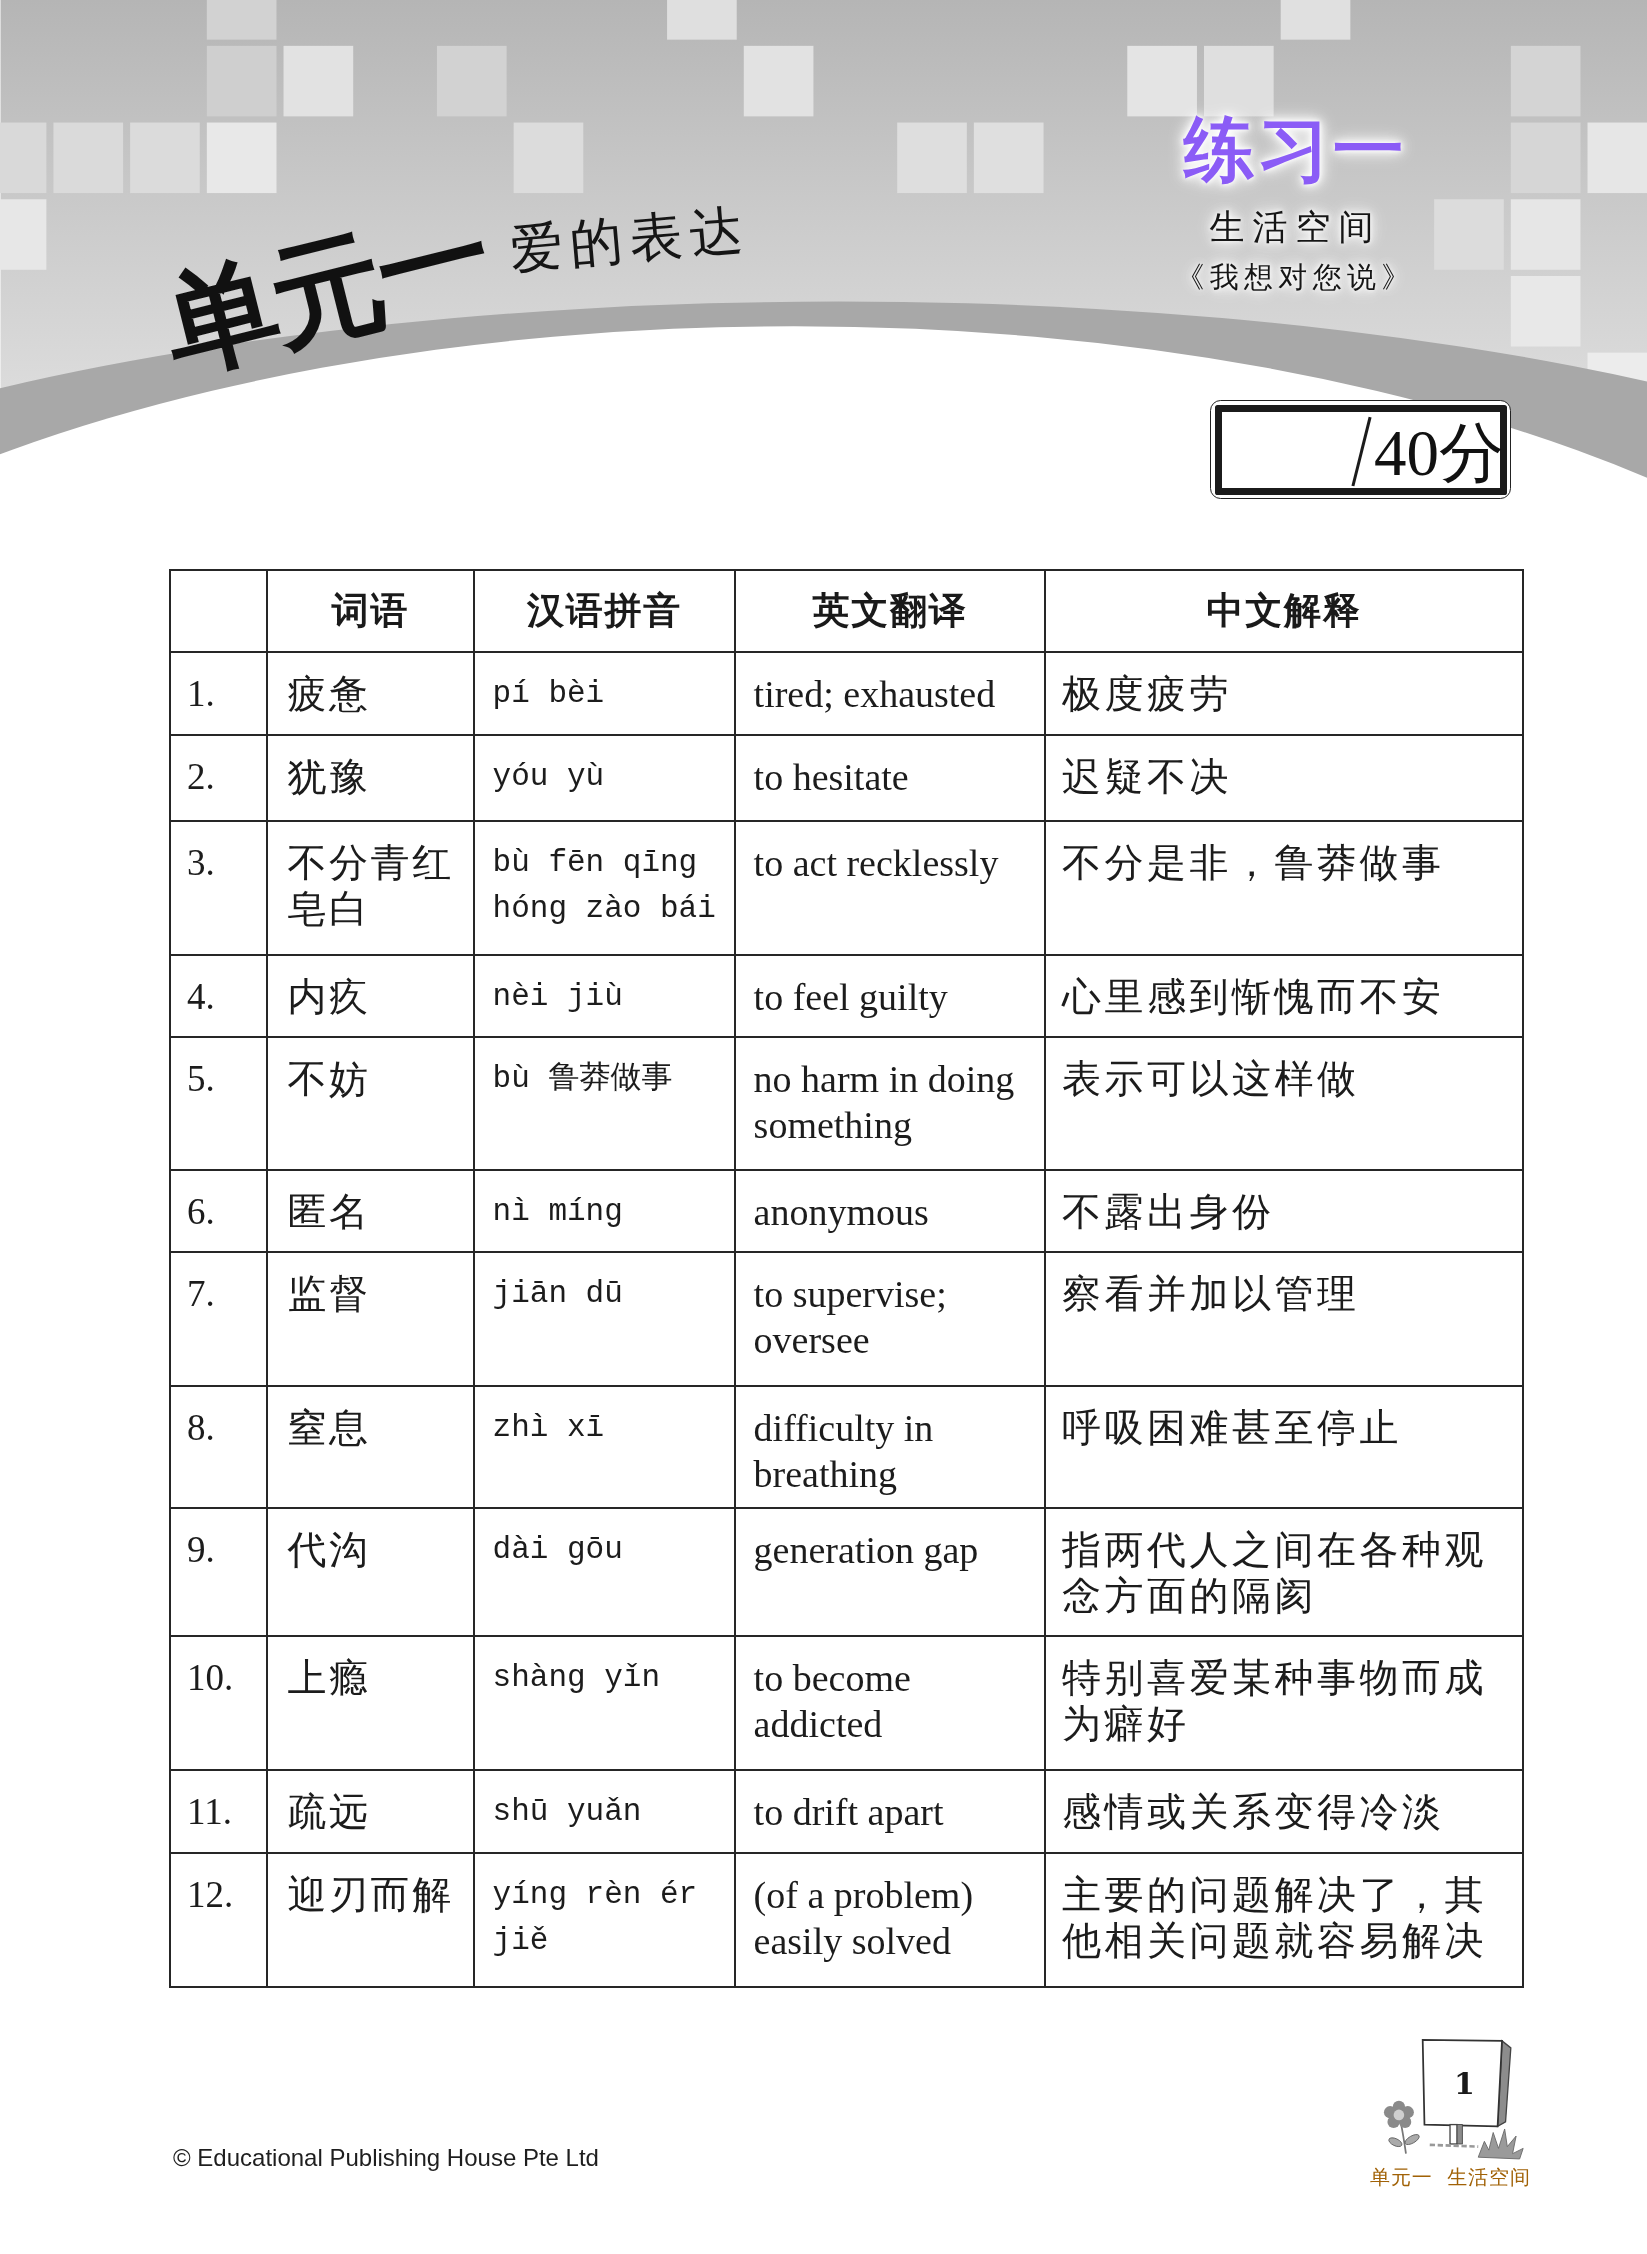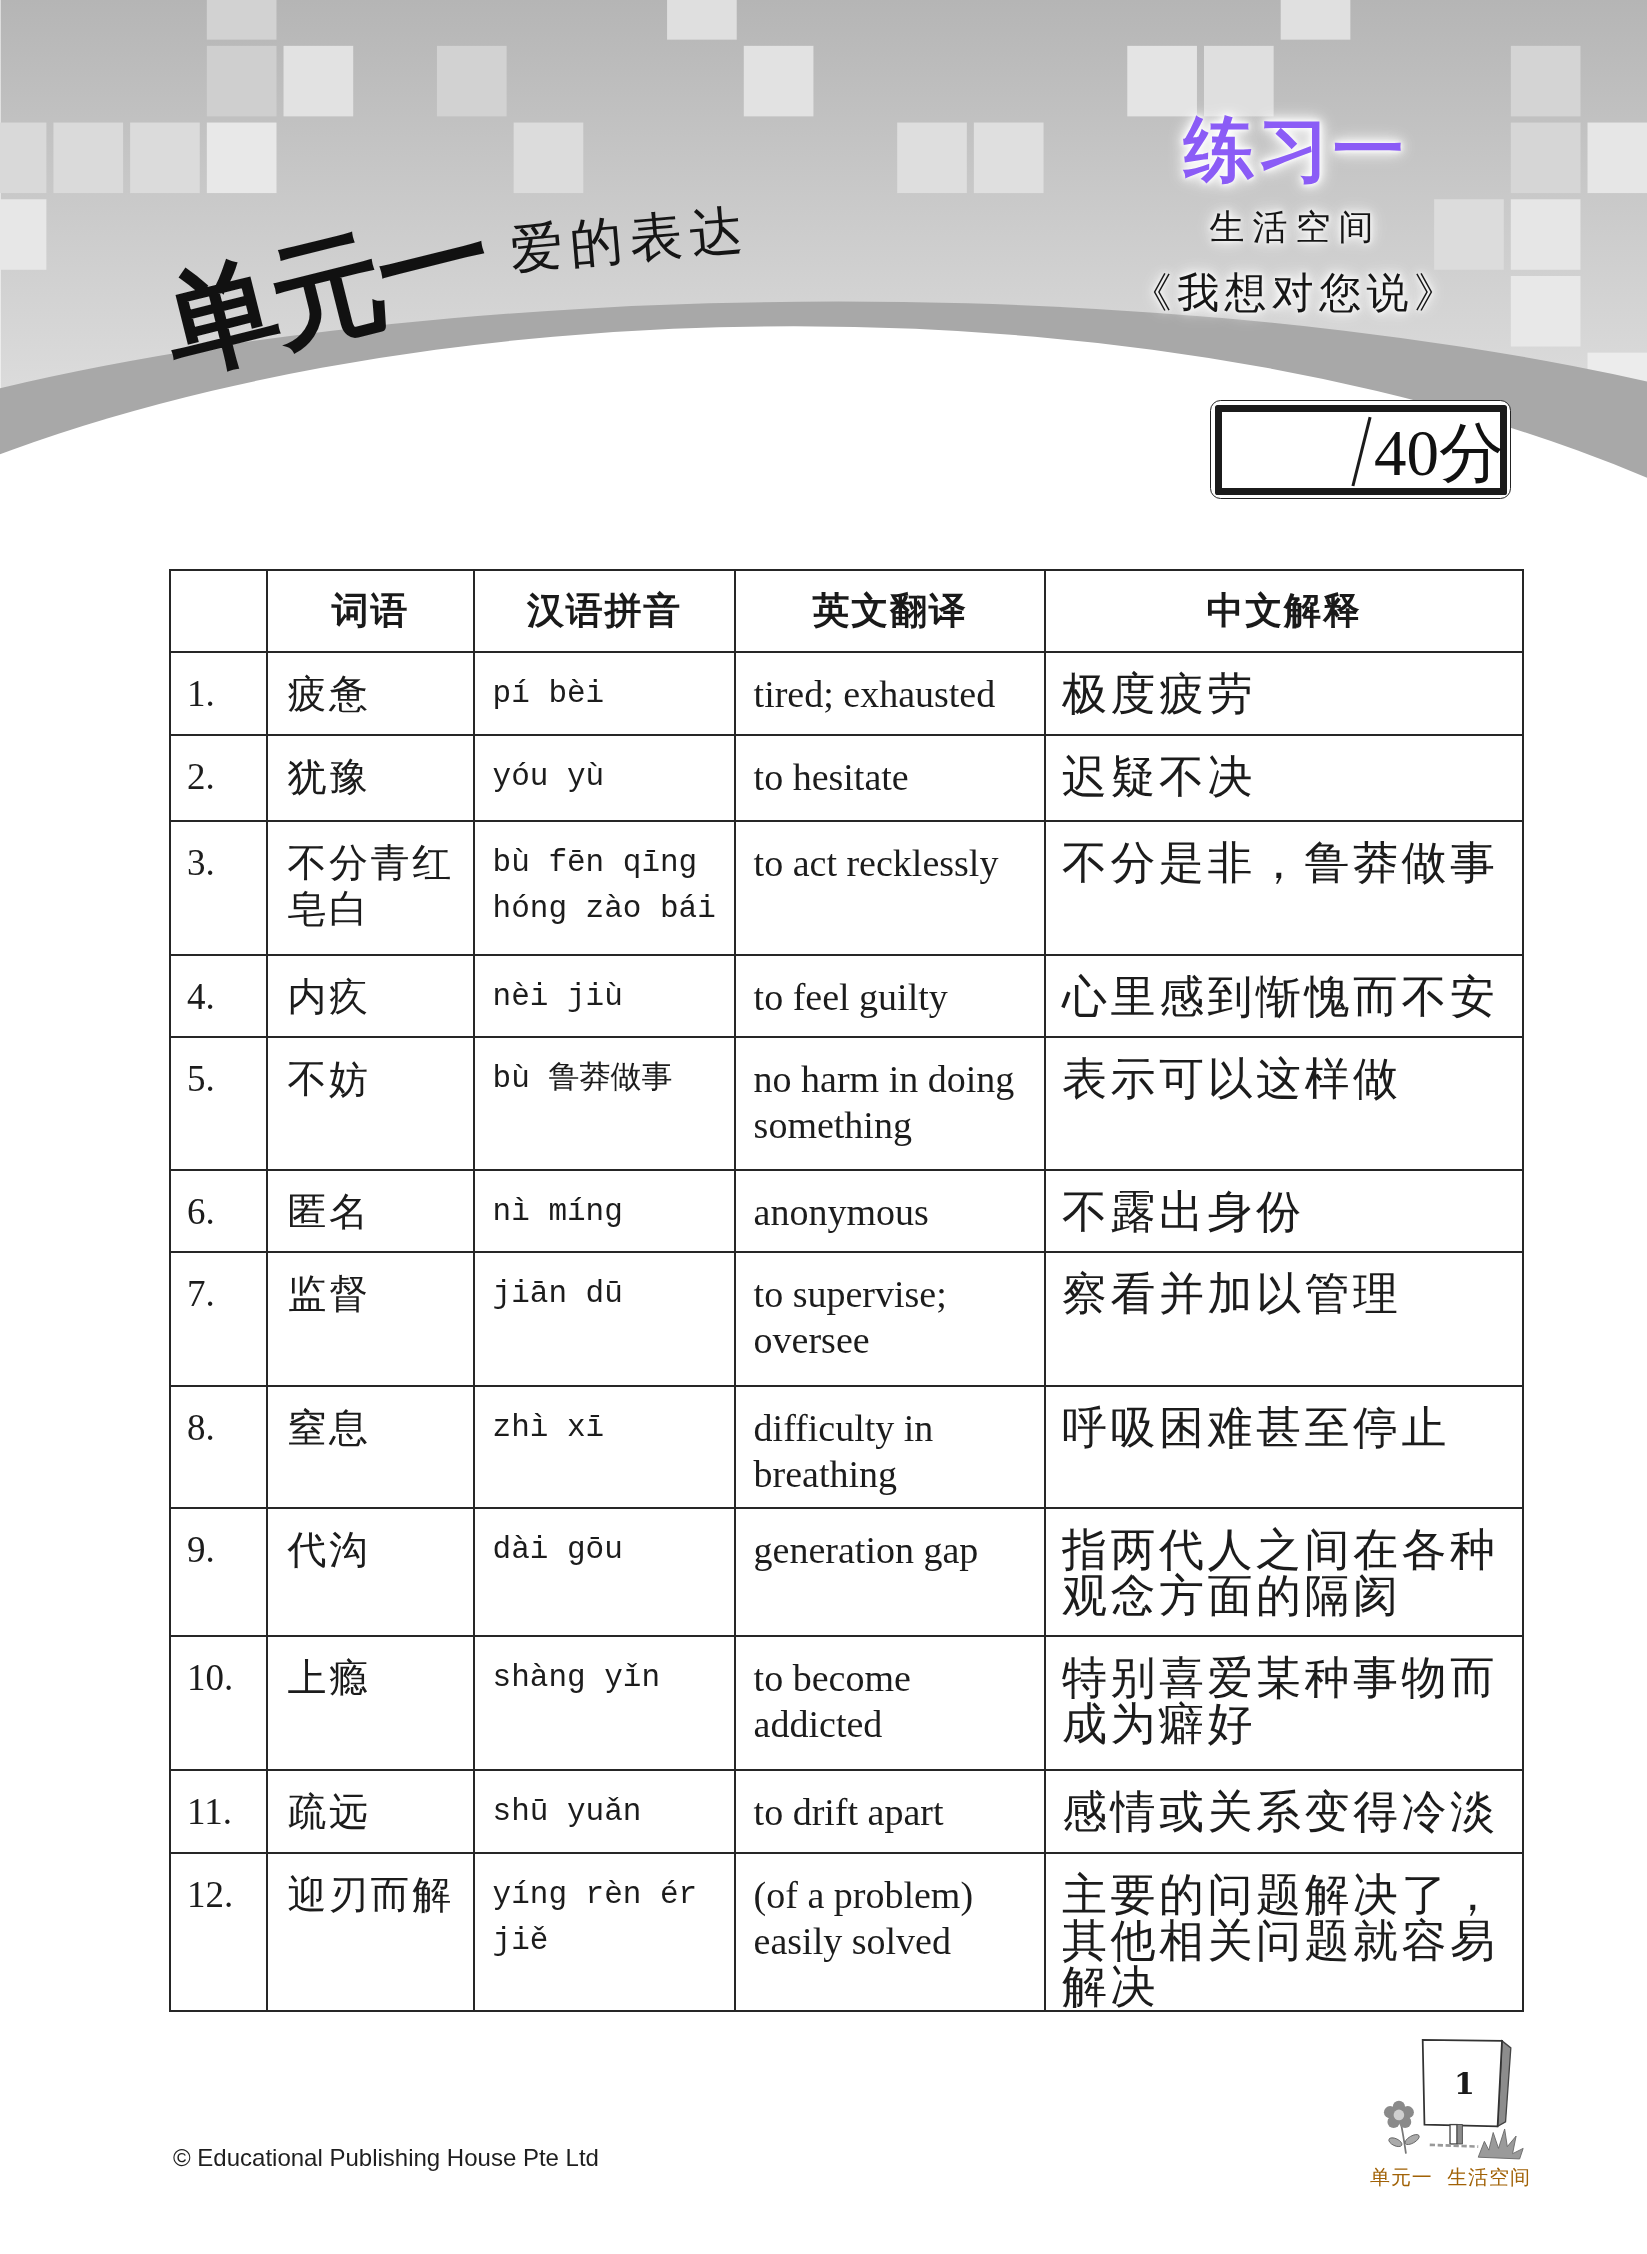--- a/index.html
+++ b/index.html
@@ -24,21 +24,21 @@
     .unit-theme {
       position: absolute; left: 510px; top: 219px;
       font-family: "DejaVu Sans", sans-serif; font-size: 53px; line-height: 62px;
       letter-spacing: 7px; color: #151515; white-space: nowrap;
       transform: rotate(-5deg); transform-origin: left center;
     }
     .ex-block { position: absolute; left: 1119px; width: 353px; text-align: center; white-space: nowrap;
       text-shadow: 0 0 4.4px #fff, 0 0 8.8px #fff, 0 0 14px #fff, 0 0 19.4px #fff; }
     .ex-title { top: 109px; font-family: "DejaVu Sans", sans-serif; font-weight: 900; font-size: 71px; line-height: 81px; letter-spacing: 3.5px; color: #8b5cf6; }
     .ex-section { top: 205px; font-family: "DejaVu Serif", serif; font-size: 35px; line-height: 44px; letter-spacing: 8px; color: #161616; }
-    .ex-lesson { top: 255px; font-family: Liberation Serif, serif; font-size: 42px; line-height: 44px; letter-spacing: 5.3px; color: #161616; margin-top: 16px; }
+    .ex-lesson { top: 255px; font-family: Liberation Serif, serif; font-size: 29px; line-height: 44px; letter-spacing: 5.3px; color: #161616; }
 
     .score-box {
       position: absolute; left: 1210px; top: 400px; width: 299px; height: 97px;
       border: 1.8px solid #222; border-radius: 10.6px; background: #fff;
     }
     .score-inner {
       position: absolute; left: 3.5px; top: 3.5px; right: 3.5px; bottom: 3.5px;
       border: 7px solid #1b1b1b; border-radius: 2.6px; background: #fff;
     }
     .score-slash {
@@ -80,21 +80,21 @@
     table.vocab tbody tr:nth-child(7) { height: 134px; }
     table.vocab tbody tr:nth-child(8) { height: 122px; }
     table.vocab tbody tr:nth-child(9) { height: 128px; }
     table.vocab tbody tr:nth-child(10) { height: 134px; }
     table.vocab tbody tr:nth-child(11) { height: 83px; }
     table.vocab tbody tr:nth-child(12) { height: 134px; }
     td.no { font-family: "Liberation Serif", serif; font-size: 37px; padding-left: 16px !important; }
     td.word { font-family: "DejaVu Serif", serif; font-size: 39px; letter-spacing: 2.6px; padding-left: 19.4px !important; padding-right: 7px !important; }
     td.py { font-family: Liberation Mono, monospace; font-size: 31px; color: #2a2a2a; }
     td.en { font-family: "Liberation Serif", serif; font-size: 38px; padding-right: 16px !important; }
-    td.zh { font-family: "DejaVu Serif", serif; font-size: 45px; letter-spacing: 3.5px; padding-left: 16px !important; padding-right: 10.6px !important; }
+    td.zh { font-family: "DejaVu Serif", serif; font-size: 39px; letter-spacing: 3.5px; padding-left: 16px !important; padding-right: 10.6px !important; }
 
     .copyright {
       position: absolute; left: 173px; top: 2144px;
       font-family: "Liberation Sans", sans-serif; font-size: 24px; line-height: 28px; color: #1e1e1e; white-space: nowrap;
     }
     .page-sign { position: absolute; left: 1359px; top: 2025px; width: 212px; height: 141px; }
     .page-num {
       position: absolute; left: 1429px; top: 2064px; width: 71px; text-align: center;
       font-family: "DejaVu Serif", serif; font-weight: bold; font-size: 30px; line-height: 39px; color: #1a1a1a;
     }

